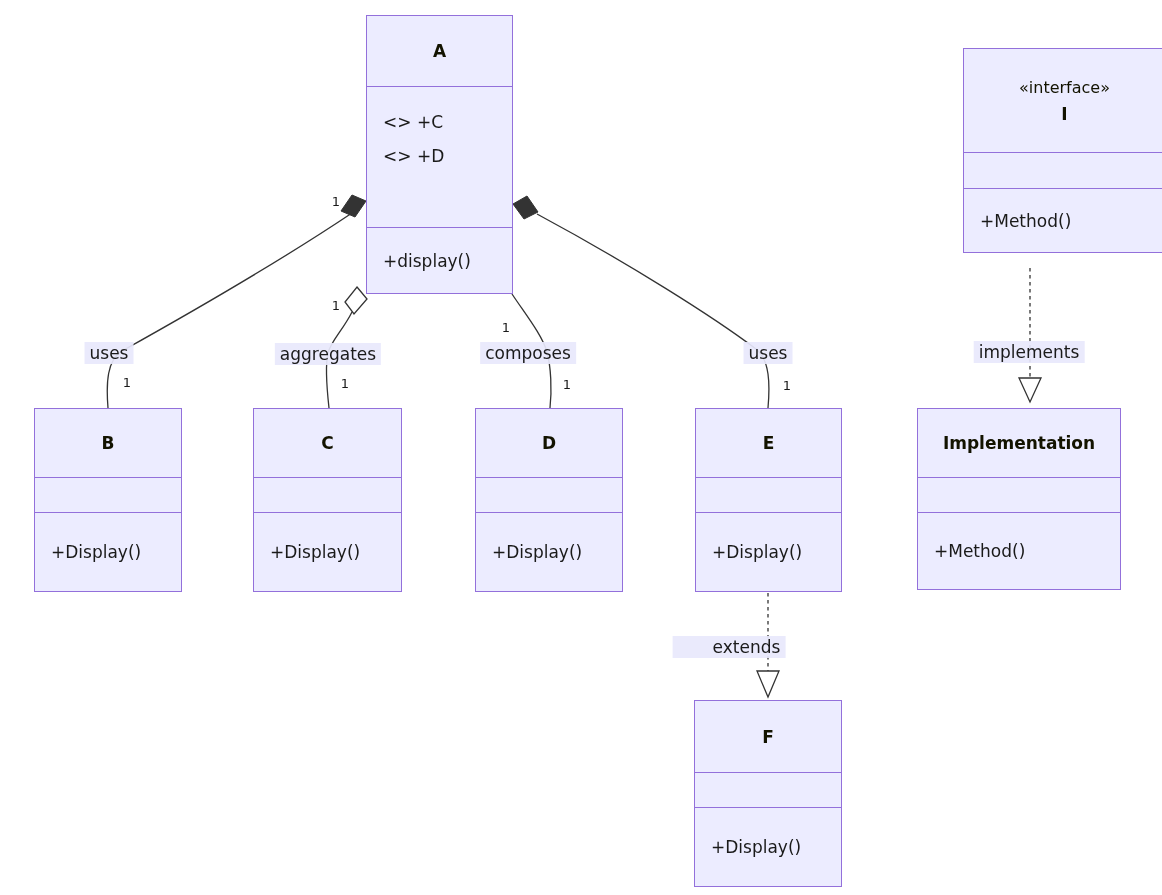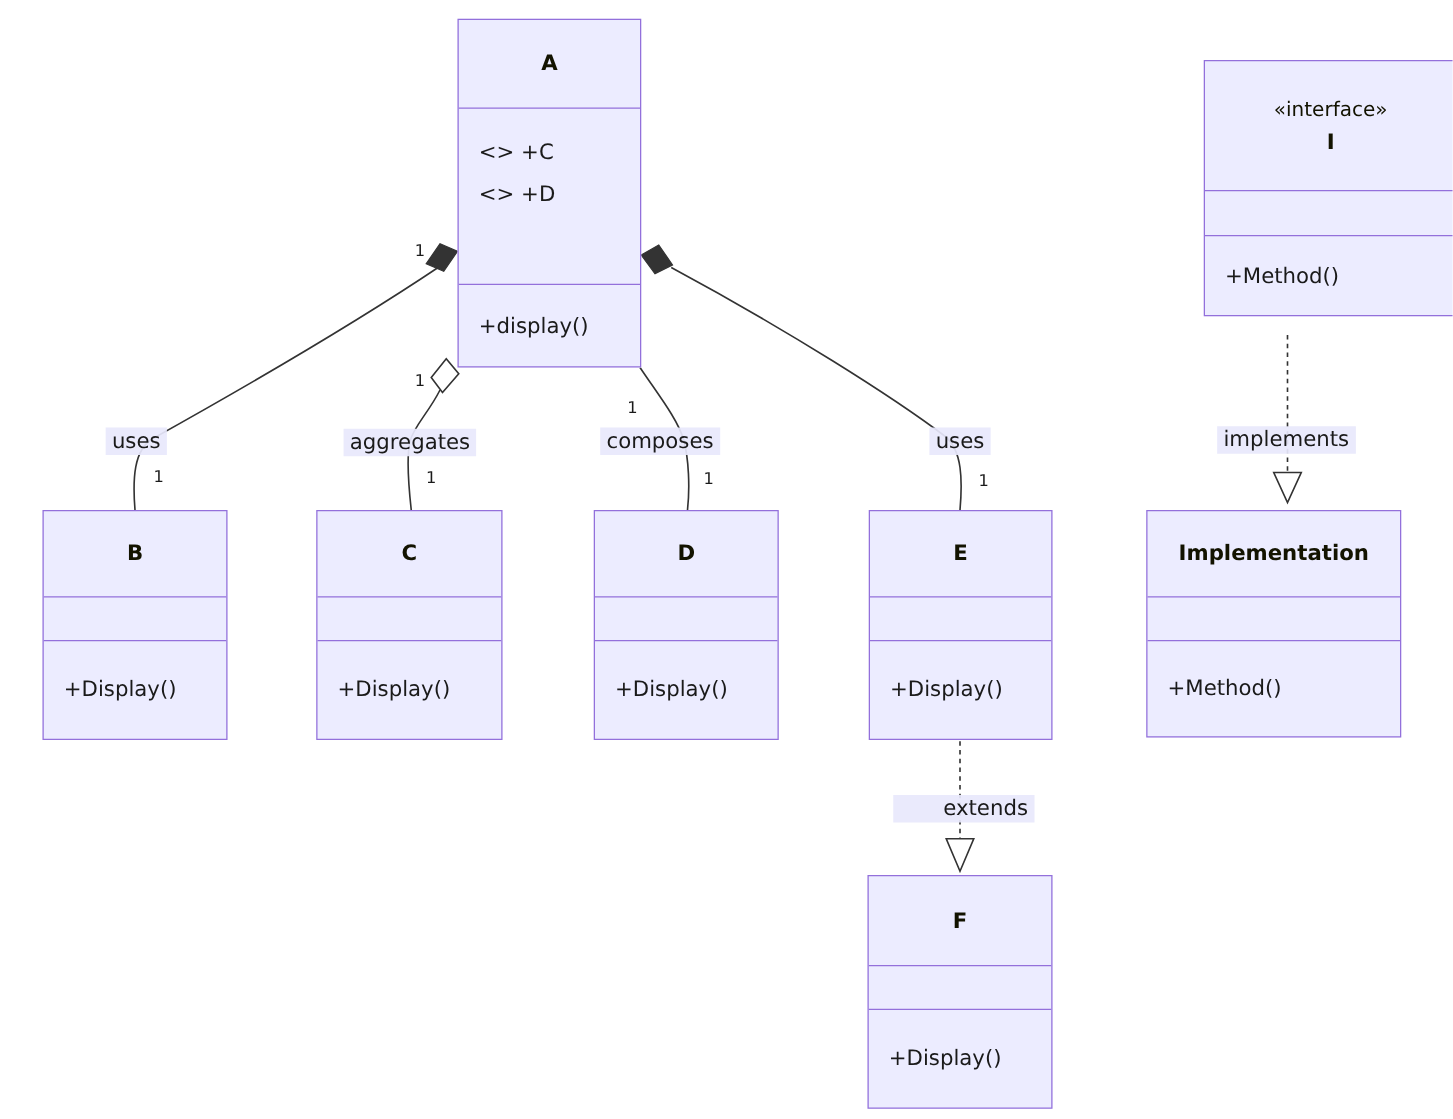--- a/index.html
+++ b/index.html
@@ -146,21 +146,21 @@
     <div class="compartment methods" style="flex:1;">
       <div class="member">+Method()</div>
     </div>
   </div>
 
   <div class="edge-label" style="left:109px;top:353px;">uses</div>
   <div class="edge-label" style="left:328px;top:354px;text-align:right;">aggregates</div>
   <div class="edge-label" style="left:528px;top:353px;">composes</div>
   <div class="edge-label" style="left:768px;top:353px;">uses</div>
   <div class="edge-label" style="left:1029px;top:352px;">implements</div>
-  <div class="edge-label" style="left:771px;top:647px;padding-left:40px;">extends</div>
+  <div class="edge-label" style="left:729px;top:647px;padding-left:40px;">extends</div>
 
   <div class="mult-label" style="left:336px;top:201px;">1</div>
   <div class="mult-label" style="left:127px;top:382px;">1</div>
   <div class="mult-label" style="left:336px;top:305px;">1</div>
   <div class="mult-label" style="left:345px;top:383px;">1</div>
   <div class="mult-label" style="left:506px;top:327px;">1</div>
   <div class="mult-label" style="left:567px;top:384px;">1</div>
   <div class="mult-label" style="left:787px;top:385px;">1</div>
 
 </div>

